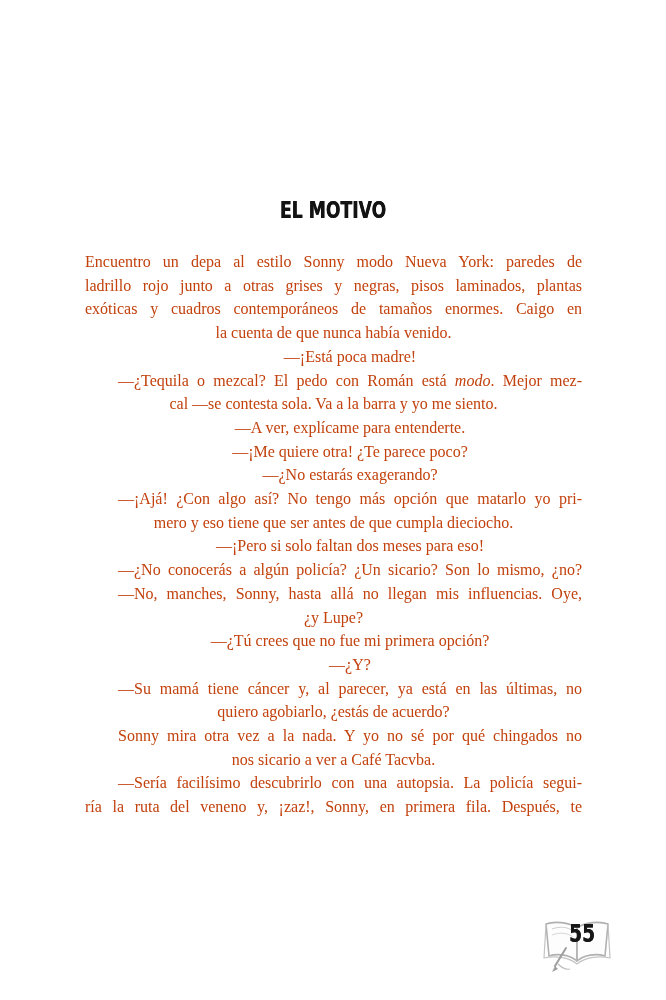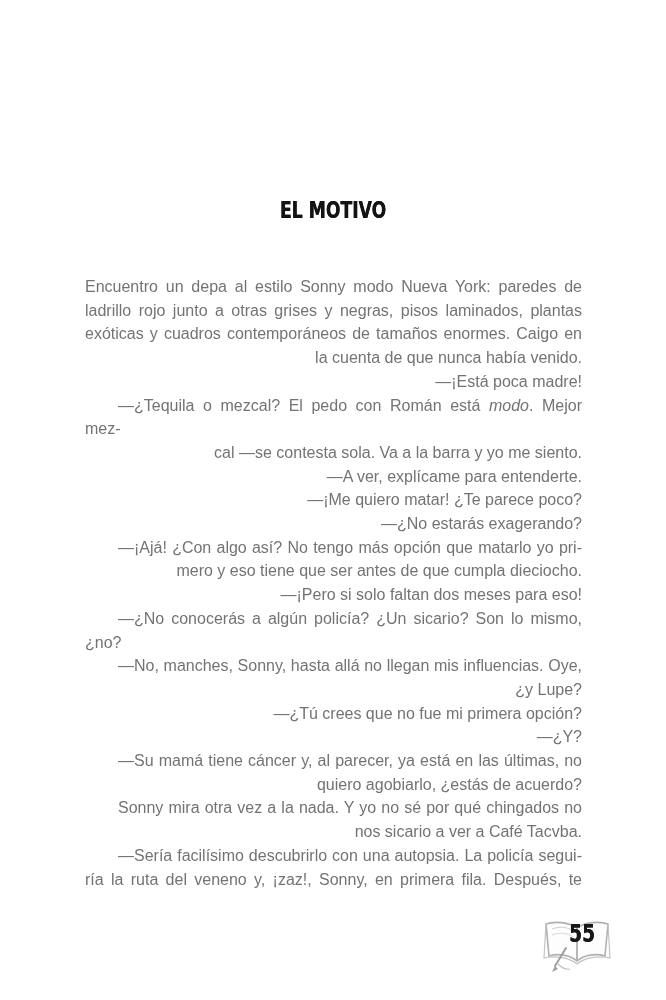--- a/index.html
+++ b/index.html
@@ -27,30 +27,31 @@
     font-size: 21px;
     letter-spacing: 0px;
     color: #131313;
     transform: scale(0.82, 1.12);
     transform-origin: 50% 50%;
     text-shadow: 0.4px 0.4px 0 #131313;
   }
   .body-text {
     position: absolute;
     left: 85px;
-    top: 275px;
+    top: 250px;
     width: 497px;
     font-size: 16px;
     line-height: 23.7px;
-    color: #737373;
+    color: #c2410c;
     text-rendering: optimizeLegibility;
+    font-family: Liberation Serif, serif;
   }
   .line {
     white-space: normal;
-    text-align: right;
+    text-align: center;
   }
   .line.j {
     text-align: justify;
     text-align-last: justify;
   }
   .line.i {
     text-indent: 33px;
   }
   .line em {
     font-style: italic;
@@ -91,21 +92,21 @@
 
   <div class="body-text">
     <div class="line j">Encuentro un depa al estilo Sonny modo Nueva York: paredes de</div>
     <div class="line j">ladrillo rojo junto a otras grises y negras, pisos laminados, plantas</div>
     <div class="line j">exóticas y cuadros contemporáneos de tamaños enormes. Caigo en</div>
     <div class="line">la cuenta de que nunca había venido.</div>
     <div class="line i">—¡Está poca madre!</div>
     <div class="line i j"><span>—¿Tequila o mezcal? El pedo con Román está </span><em>modo</em><span>. Mejor mez-</span></div>
     <div class="line">cal —se contesta sola. Va a la barra y yo me siento.</div>
     <div class="line i">—A ver, explícame para entenderte.</div>
-    <div class="line i">—¡Me quiero matar! ¿Te parece poco?</div>
+    <div class="line i">—¡Me quiere otra! ¿Te parece poco?</div>
     <div class="line i">—¿No estarás exagerando?</div>
     <div class="line i j">—¡Ajá! ¿Con algo así? No tengo más opción que matarlo yo pri-</div>
     <div class="line">mero y eso tiene que ser antes de que cumpla dieciocho.</div>
     <div class="line i">—¡Pero si solo faltan dos meses para eso!</div>
     <div class="line i j">—¿No conocerás a algún policía? ¿Un sicario? Son lo mismo, ¿no?</div>
     <div class="line i j">—No, manches, Sonny, hasta allá no llegan mis influencias. Oye,</div>
     <div class="line">¿y Lupe?</div>
     <div class="line i">—¿Tú crees que no fue mi primera opción?</div>
     <div class="line i">—¿Y?</div>
     <div class="line i j">—Su mamá tiene cáncer y, al parecer, ya está en las últimas, no</div>

